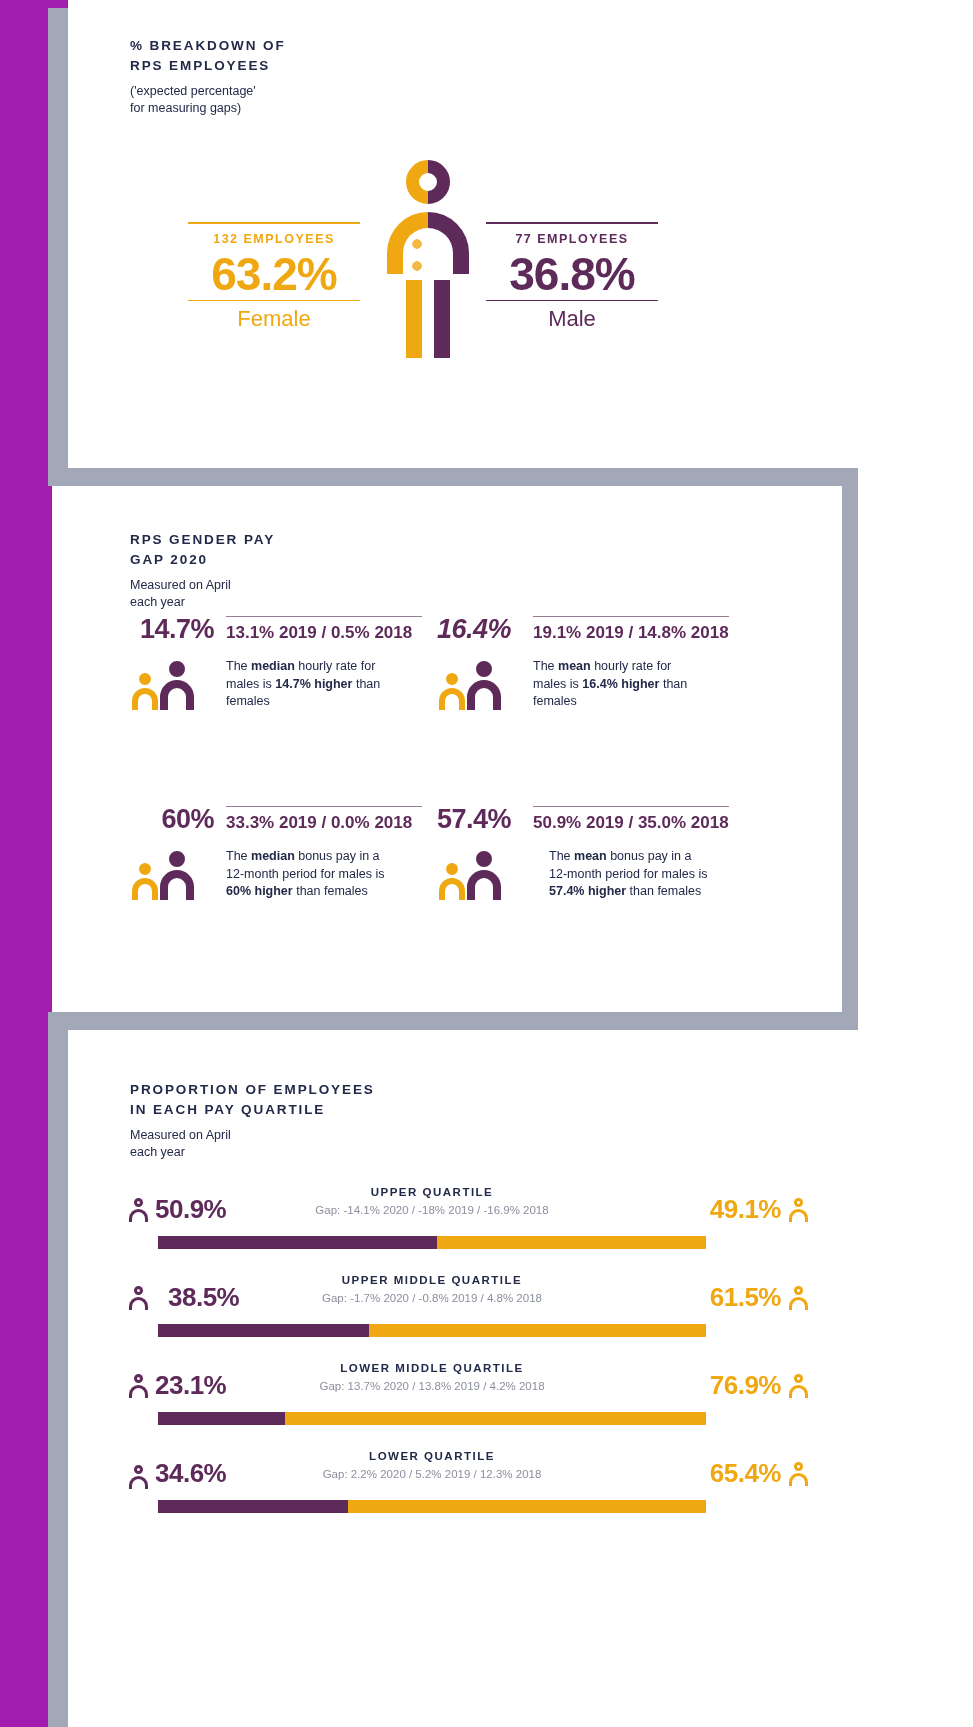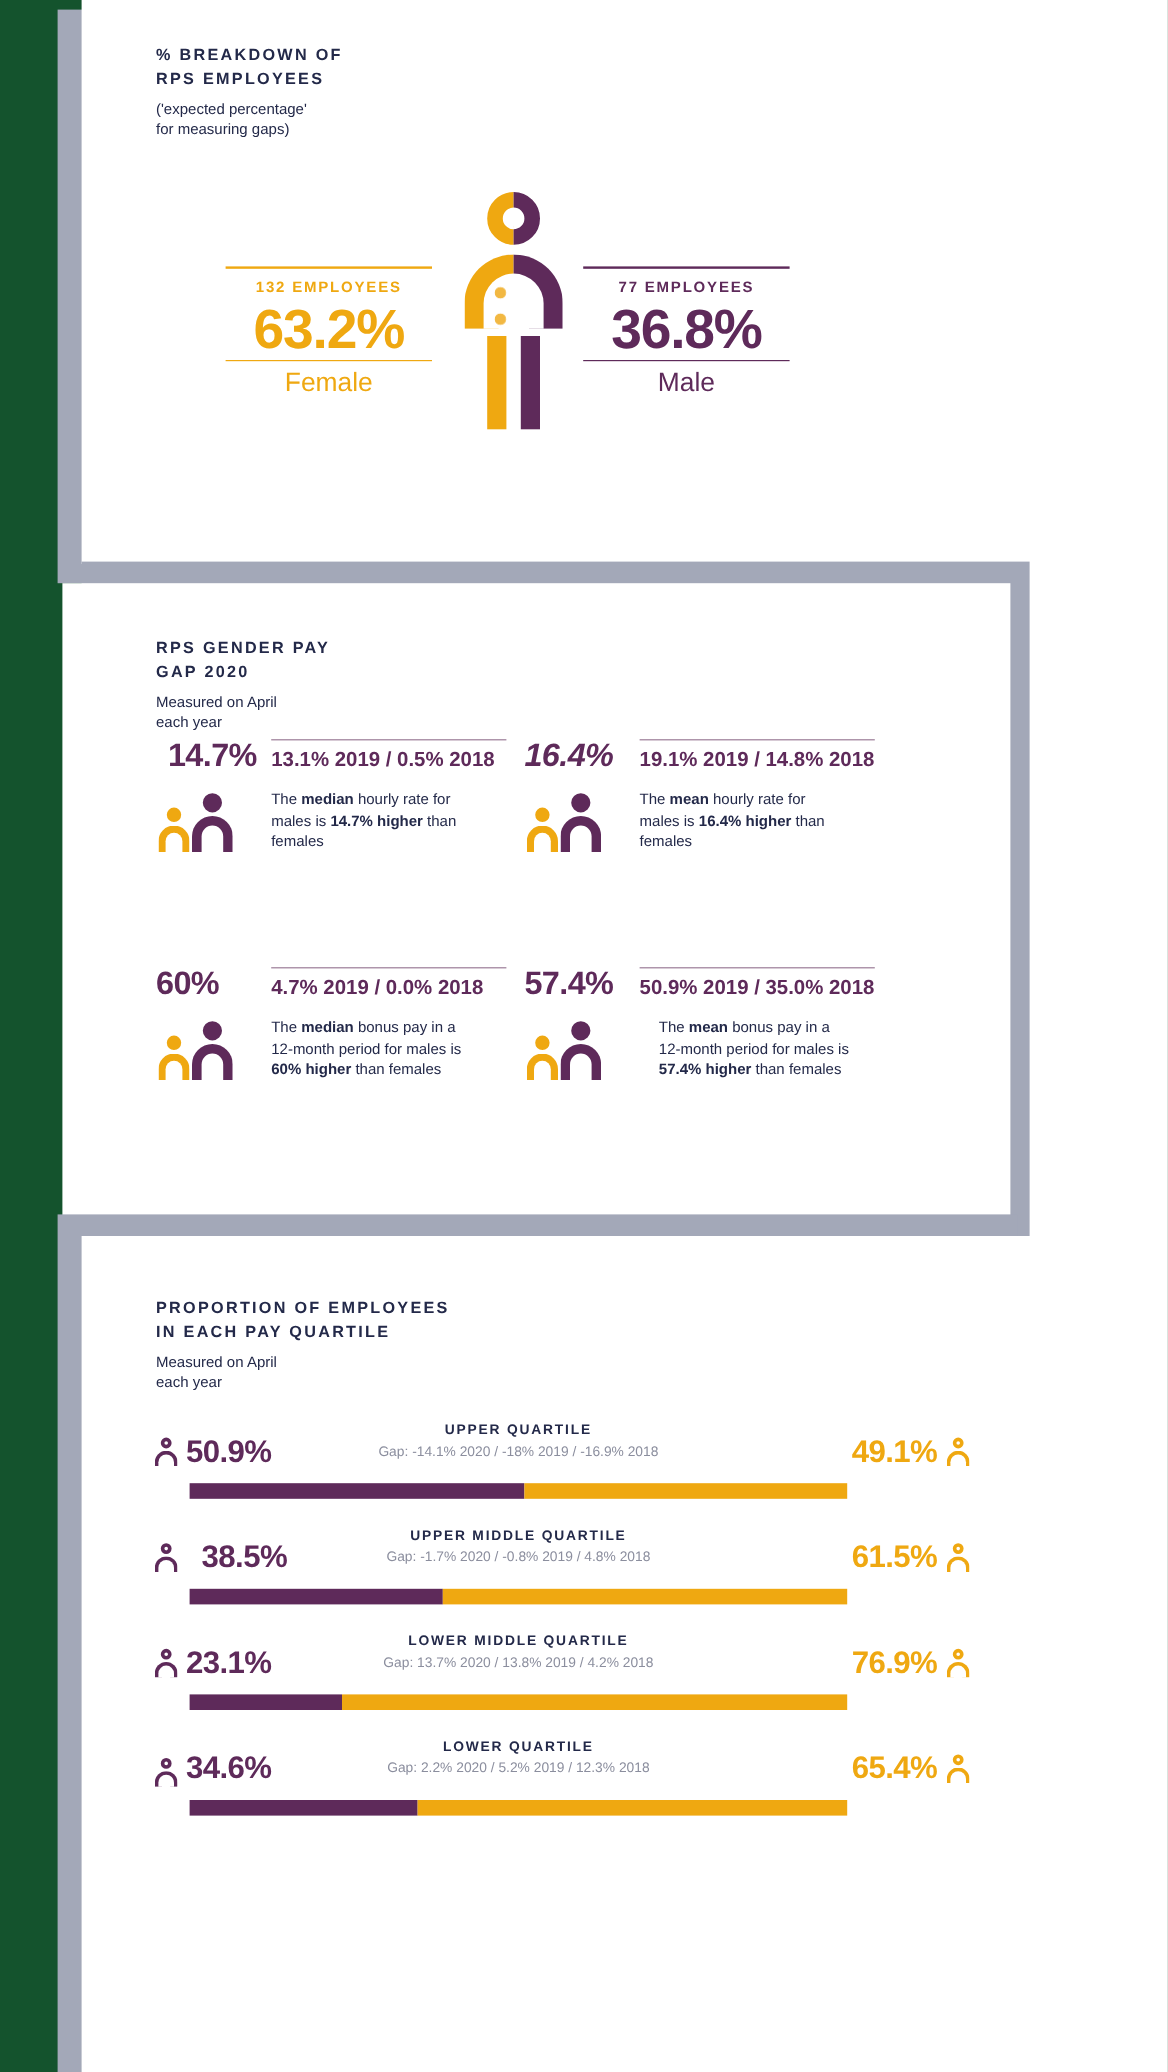--- a/index.html
+++ b/index.html
@@ -2,21 +2,21 @@
 <html><head>
 <meta charset="utf-8">
 <style>
   * { box-sizing: border-box; margin: 0; padding: 0; }
   html, body {
     width: 973px; height: 1727px;
     background: #ffffff;
     font-family: "Liberation Sans", sans-serif;
     overflow: hidden;
   }
-  #root { position: relative; width: 805px; height: 1727px; background: #14532d; }
+  #root { position: relative; width: 805px; height: 1727px; background: #a21caf; }
 
   
   .plate { position: absolute; background: #a3a8b8; }
   .card  { position: absolute; background: #ffffff; }
 
   .h-title {
     color: #232949; font-weight: bold; font-size: 13.5px;
     letter-spacing: 1.9px; line-height: 20px; text-transform: uppercase;
   }
   .h-sub {
@@ -207,26 +207,26 @@
        <div class="body" style="width:34px;height:30px;border-width:8px;
                    border-color:#5E2A5A;margin:0 auto;"></div>
      </div>
           </div>
           </div>
        <div class="stat-desc" style="position:absolute;left:96px;top:44px;width:160px;">
          The <b>mean</b> hourly rate for males is <b>16.4% higher</b> than females
        </div>
         </div>
         <div style="position: absolute; left: 78px; top: 318px; width: 300px;">
-          <div style="position:absolute;left:0;top:0;width:84px;text-align:left;">
+          <div style="position:absolute;left:0;top:0;width:84px;text-align:right;">
          <div class="stat-pct">60%</div>
        </div>
        <div style="position:absolute;left:96px;top:2px;width:196px;">
          <div class="stat-rule"></div>
-         <div class="stat-hist" style="padding-top:6px;">4.7% 2019 / 0.0% 2018</div>
+         <div class="stat-hist" style="padding-top:6px;">33.3% 2019 / 0.0% 2018</div>
        </div>
        <div style="position:absolute;left:2px;top:44px;">
             <div class="duo" style="width:62px;height:52px;">
             <div class="fig" style="left:0px; width:26px;">
        <div class="head" style="width:11px;height:11px;border-width:6px;
                    border-color:#EFA811;margin:0 auto 3px;"></div>
        <div class="body" style="width:26px;height:22px;border-width:6px;
                    border-color:#EFA811;margin:0 auto;"></div>
      </div>
             <div class="fig" style="left:28px; width:34px;">

